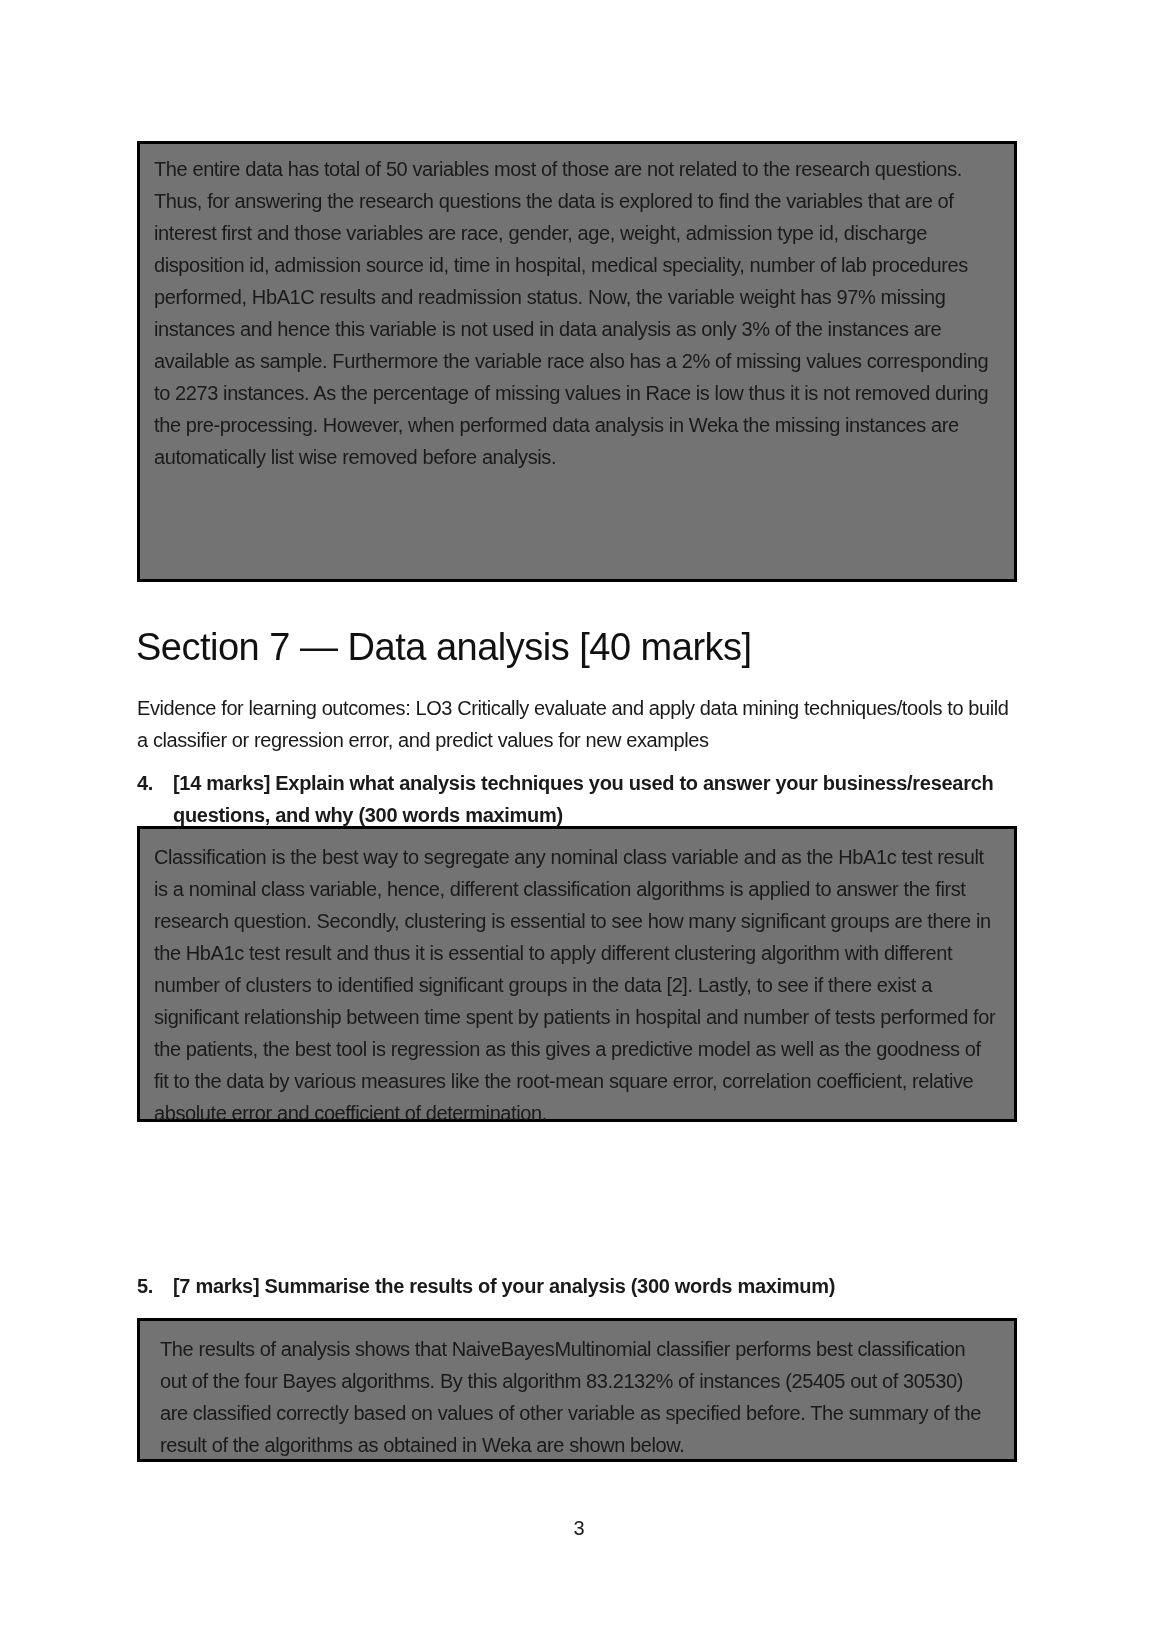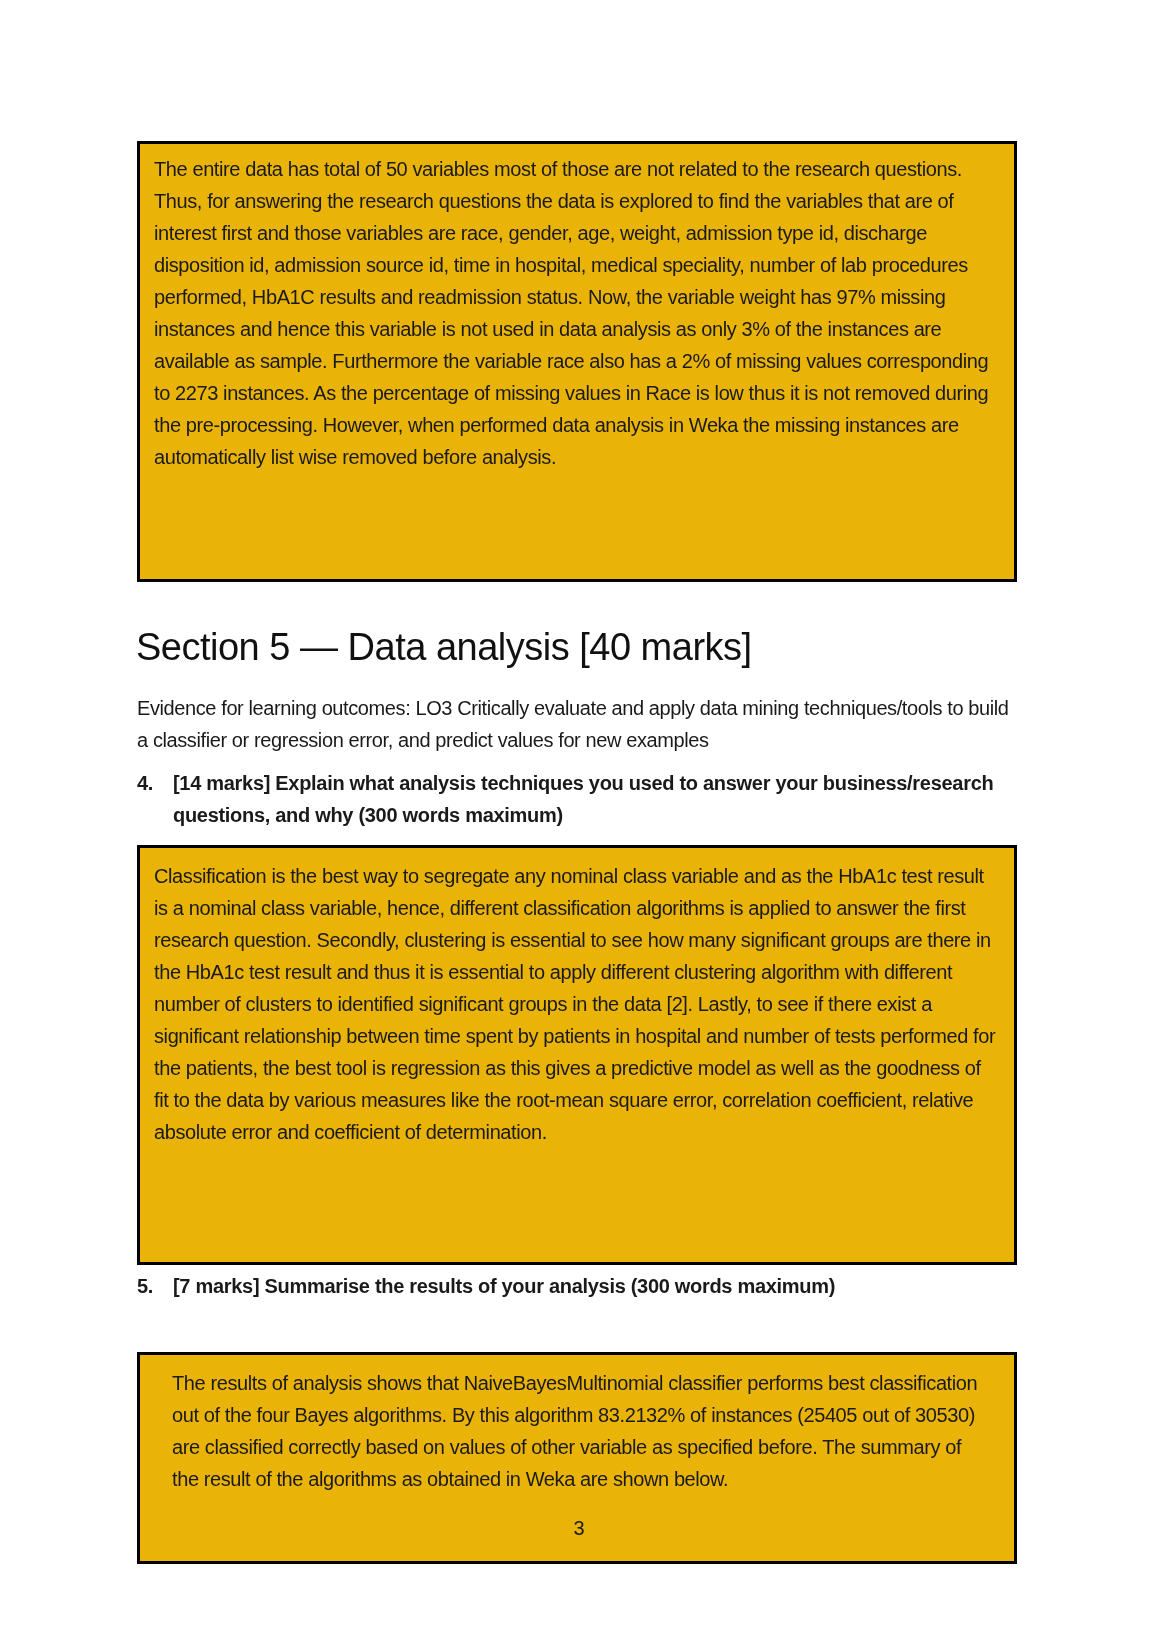--- a/index.html
+++ b/index.html
@@ -15,32 +15,32 @@
     font-family: "Liberation Sans", "DejaVu Sans", sans-serif;
     color: #1a1a1a;
     overflow: hidden;
   }
   .answer-box {
     position: absolute;
     left: 137px;
     width: 880px;
     box-sizing: border-box;
     border: 3px solid #000000;
-    background: #eab308;
+    background: #737373;
   }
   .answer-box p {
     margin: 0;
     font-size: 20px;
     line-height: 32px;
     letter-spacing: -0.4px;
     color: #1a1a1a;
   }
   .box1 { top: 141px; height: 441px; padding: 9px 14px; }
-  .box2 { top: 845px; height: 420px; padding: 12px 14px; }
-  .box3 { top: 1318px; height: 212px; padding: 12px 32px; margin-top: 34px; }
+  .box2 { top: 826px; height: 296px; padding: 12px 14px; }
+  .box3 { top: 1318px; height: 144px; padding: 12px 20px; }
 
   .section-heading {
     position: absolute;
     left: 136px;
     top: 622px;
     margin: 0;
     font-size: 38px;
     font-weight: 400;
     letter-spacing: -0.5px;
     line-height: 50px;
@@ -89,21 +89,21 @@
 </style>
 </head>
 <body>
 
 <div class="page">
 
   <div class="answer-box box1">
     <p>The entire data has total of 50 variables most of those are not related to the research questions. Thus, for answering the research questions the data is explored to find the variables that are of interest first and those variables are race, gender, age, weight, admission type id, discharge disposition id, admission source id, time in hospital, medical speciality, number of lab procedures performed, HbA1C results and readmission status. Now, the variable weight has 97% missing instances and hence this variable is not used in data analysis as only 3% of the instances are available as sample. Furthermore the variable race also has a 2% of missing values corresponding to 2273 instances. As the percentage of missing values in Race is low thus it is not removed during the pre-processing. However, when performed data analysis in Weka the missing instances are automatically list wise removed before analysis.</p>
   </div>
 
-  <h1 class="section-heading">Section 5 — Data analysis [40 marks]</h1>
+  <h1 class="section-heading">Section 7 — Data analysis [40 marks]</h1>
 
   <p class="evidence">Evidence for learning outcomes: LO3 Critically evaluate and apply data mining techniques/tools to build a classifier or regression error, and predict values for new examples</p>
 
   <div class="question q4">
     <span class="qnum">4.</span>
     <span class="qtext">[14 marks] Explain what analysis techniques you used to answer your business/research questions, and why (300 words maximum)</span>
   </div>
 
   <div class="answer-box box2">
     <p>Classification is the best way to segregate any nominal class variable and as the HbA1c test result is a nominal class variable, hence, different classification algorithms is applied to answer the first research question. Secondly, clustering is essential to see how many significant groups are there in the HbA1c test result and thus it is essential to apply different clustering algorithm with different number of clusters to identified significant groups in the data [2]. Lastly, to see if there exist a significant relationship between time spent by patients in hospital and number of tests performed for the patients, the best tool is regression as this gives a predictive model as well as the goodness of fit to the data by various measures like the root-mean square error, correlation coefficient, relative absolute error and coefficient of determination.</p>

